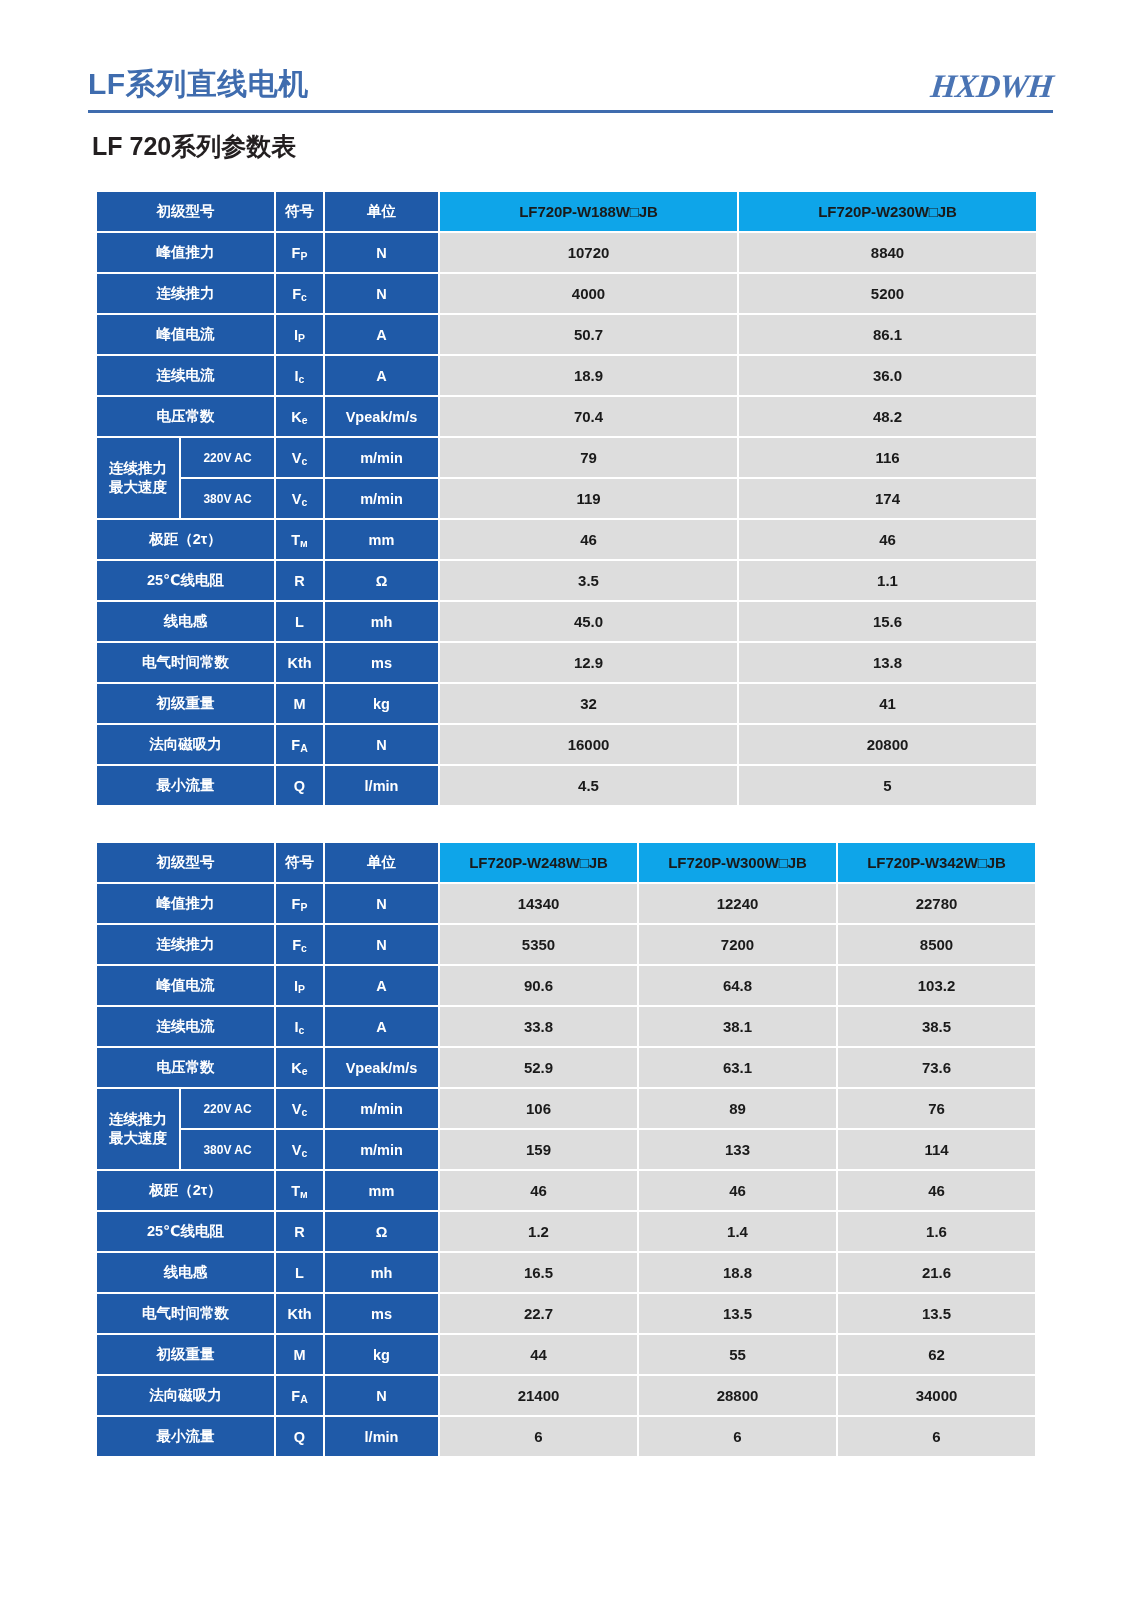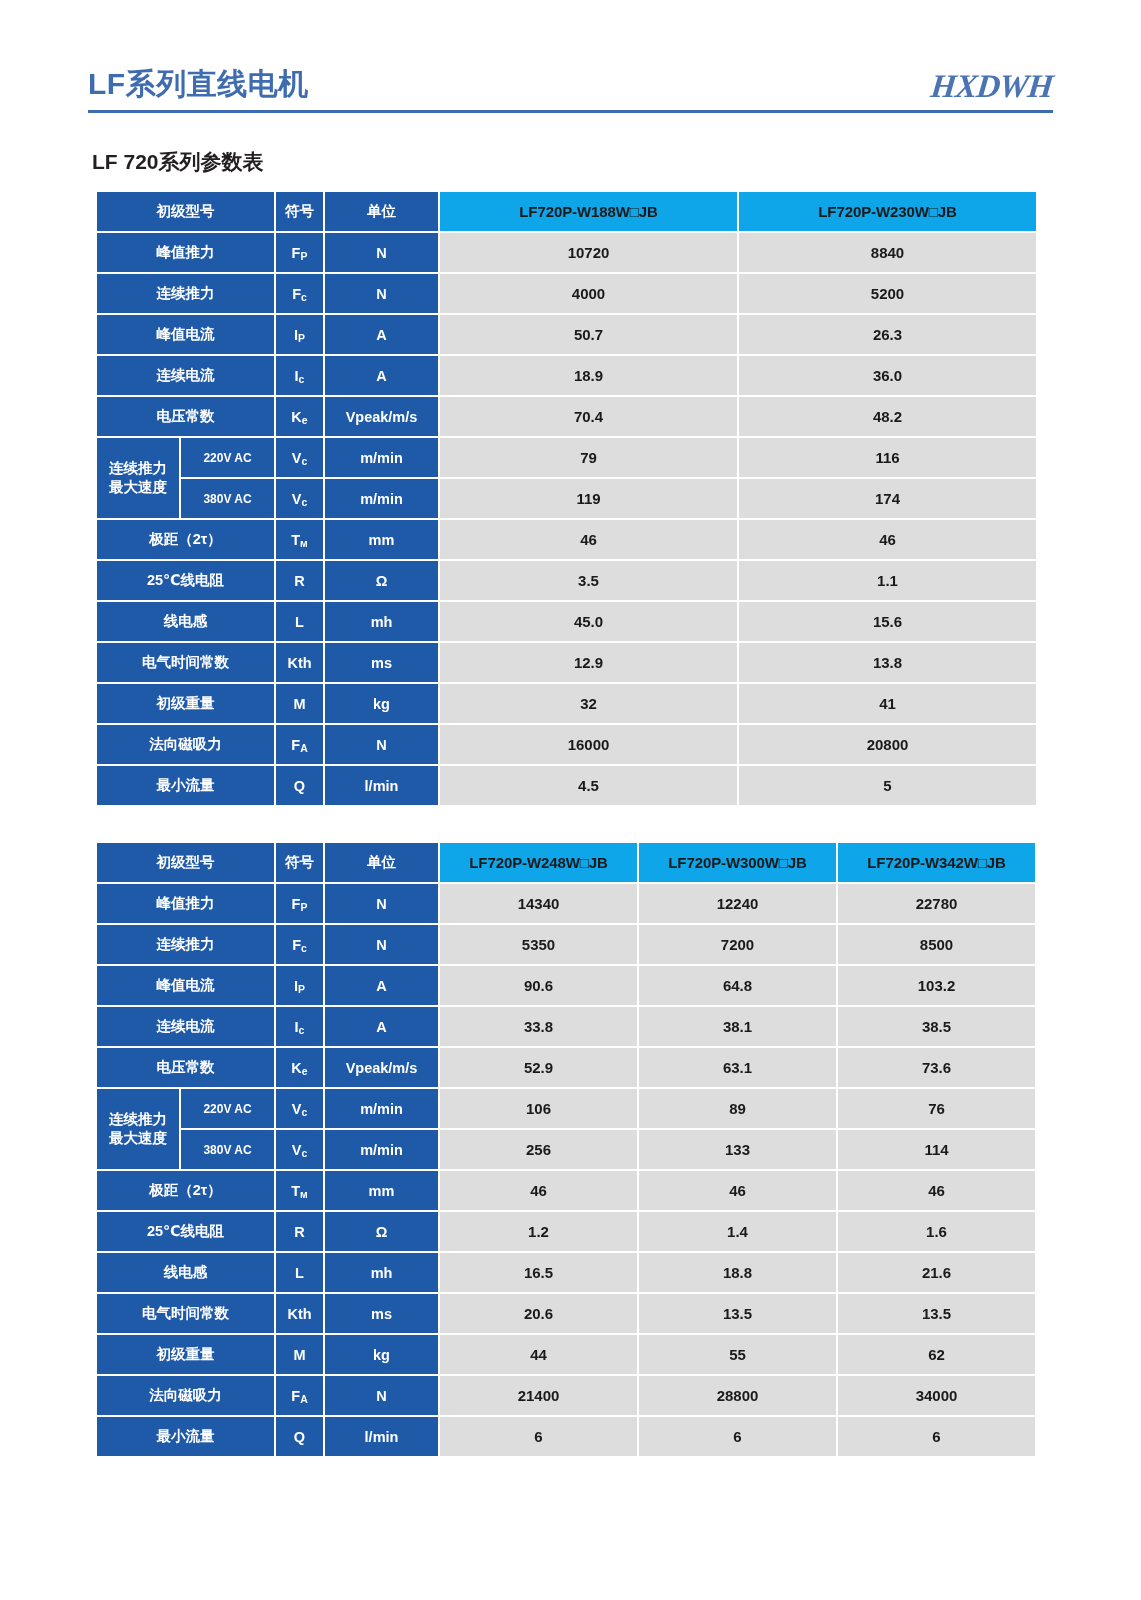--- a/index.html
+++ b/index.html
@@ -63,22 +63,22 @@
     top: 110px;
     width: 965px;
     height: 3px;
     background: #3f6cae;
   }
 
   
   .section-title {
     position: absolute;
     left: 92px;
-    top: 148px;
-    font-size: 21px;
+    top: 132px;
+    font-size: 25px;
     font-weight: bold;
     color: #231f20;
     line-height: 28px;
     white-space: nowrap;
   }
 
   
   .param-table {
     position: absolute;
     border-collapse: separate;
@@ -195,21 +195,21 @@
           <td class="hd"><span class="sym">F<sub>c</sub></span></td>
           <td class="hd">N</td>
           <td class="val">4000</td>
           <td class="val">5200</td>
         </tr>
         <tr>
           <td class="hd" colspan="2">峰值电流</td>
           <td class="hd"><span class="sym">I<sub>P</sub></span></td>
           <td class="hd">A</td>
           <td class="val">50.7</td>
-          <td class="val">26.3</td>
+          <td class="val">86.1</td>
         </tr>
         <tr>
           <td class="hd" colspan="2">连续电流</td>
           <td class="hd"><span class="sym">I<sub>c</sub></span></td>
           <td class="hd">A</td>
           <td class="val">18.9</td>
           <td class="val">36.0</td>
         </tr>
         <tr>
           <td class="hd" colspan="2">电压常数</td>
@@ -350,21 +350,21 @@
           <td class="hd"><span class="sym">V<sub>c</sub></span></td>
           <td class="hd">m/min</td>
           <td class="val">106</td>
           <td class="val">89</td>
           <td class="val">76</td>
         </tr>
         <tr>
           <td class="hd-sub">380V AC</td>
           <td class="hd"><span class="sym">V<sub>c</sub></span></td>
           <td class="hd">m/min</td>
-          <td class="val">256</td>
+          <td class="val">159</td>
           <td class="val">133</td>
           <td class="val">114</td>
         </tr>
         <tr>
           <td class="hd" colspan="2">极距（2τ）</td>
           <td class="hd"><span class="sym">T<sub>м</sub></span></td>
           <td class="hd">mm</td>
           <td class="val">46</td>
           <td class="val">46</td>
           <td class="val">46</td>
@@ -382,21 +382,21 @@
           <td class="hd"><span class="sym">L</span></td>
           <td class="hd">mh</td>
           <td class="val">16.5</td>
           <td class="val">18.8</td>
           <td class="val">21.6</td>
         </tr>
         <tr>
           <td class="hd" colspan="2">电气时间常数</td>
           <td class="hd"><span class="sym">Kth</span></td>
           <td class="hd">ms</td>
-          <td class="val">20.6</td>
+          <td class="val">22.7</td>
           <td class="val">13.5</td>
           <td class="val">13.5</td>
         </tr>
         <tr>
           <td class="hd" colspan="2">初级重量</td>
           <td class="hd"><span class="sym">M</span></td>
           <td class="hd">kg</td>
           <td class="val">44</td>
           <td class="val">55</td>
           <td class="val">62</td>

